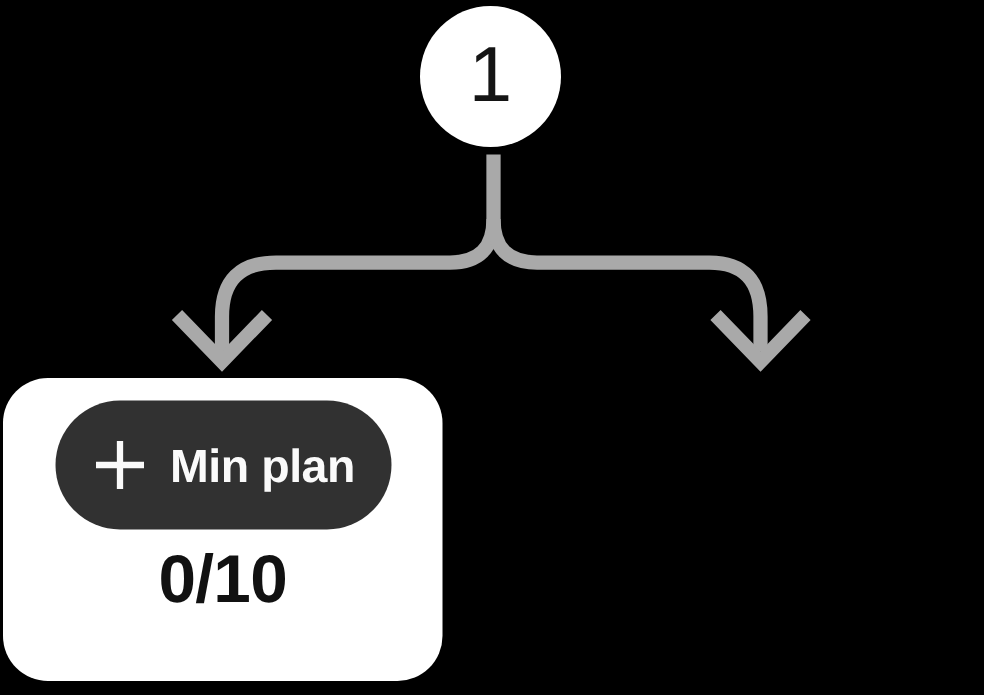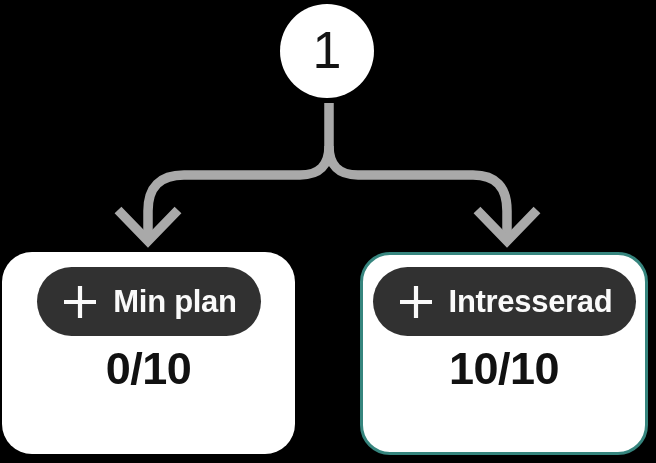--- a/index.html
+++ b/index.html
@@ -41,21 +41,21 @@
     padding-top:15px;
   }
   .card-left{left:2px;width:293px;}
   .card-right{
     left:360px;width:288px;height:203px;
     border:3.5px solid var(--card_selected_border,#36857e);
     padding-top:12px;
   }
   .pill-button{
     border:none;cursor:pointer;
-    height:69px;border-radius:44px;
+    height:86px;border-radius:44px;
     background:var(--button_bg,#313131);
     color:var(--button_text,#fafafa);
     display:flex;align-items:center;justify-content:center;
     gap:13px;
     box-sizing:border-box;
   }
   .pill-button-left{width:224px;}
   .pill-button-right{width:263px;}
   .plus-icon{display:flex;align-items:center;justify-content:center;}
   .pill-label{
@@ -90,25 +90,14 @@
       <span class="plus-icon">
         <svg width="40" height="40" viewBox="0 0 40 40">
           <path d="M20 4 L20 36 M4 20 L36 20" stroke="currentColor" stroke-width="4.2" fill="none"></path>
         </svg>
       </span>
       <span class="pill-label">Min plan</span>
     </button>
     <div class="count-label">0/10</div>
   </div>
 
-  <div class="card card-right">
-    <button class="pill-button pill-button-right">
-      <span class="plus-icon">
-        <svg width="40" height="40" viewBox="0 0 40 40">
-          <path d="M20 4 L20 36 M4 20 L36 20" stroke="currentColor" stroke-width="4.2" fill="none"></path>
-        </svg>
-      </span>
-      <span class="pill-label">Intresserad</span>
-    </button>
-    <div class="count-label">10/10</div>
-  </div>
 
 </div>
 
 </body></html>

